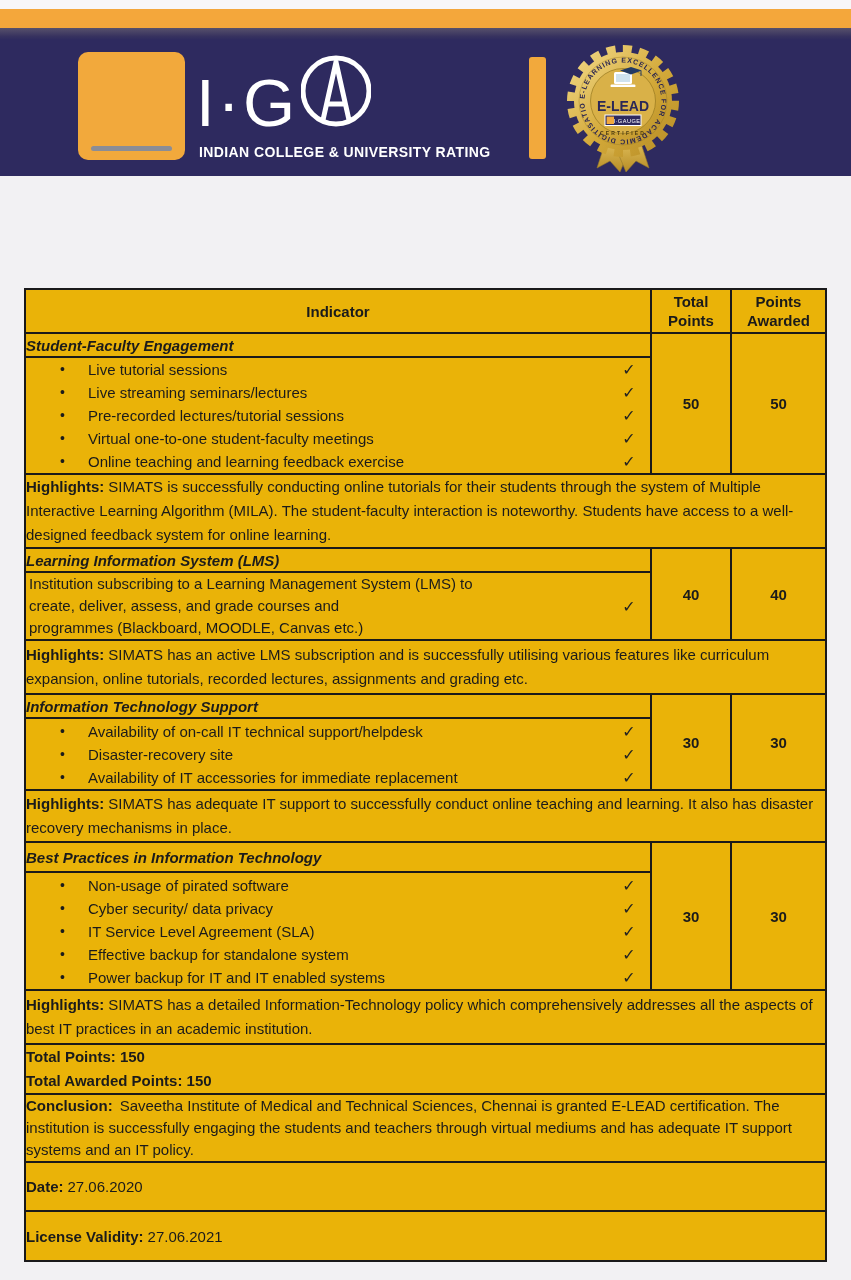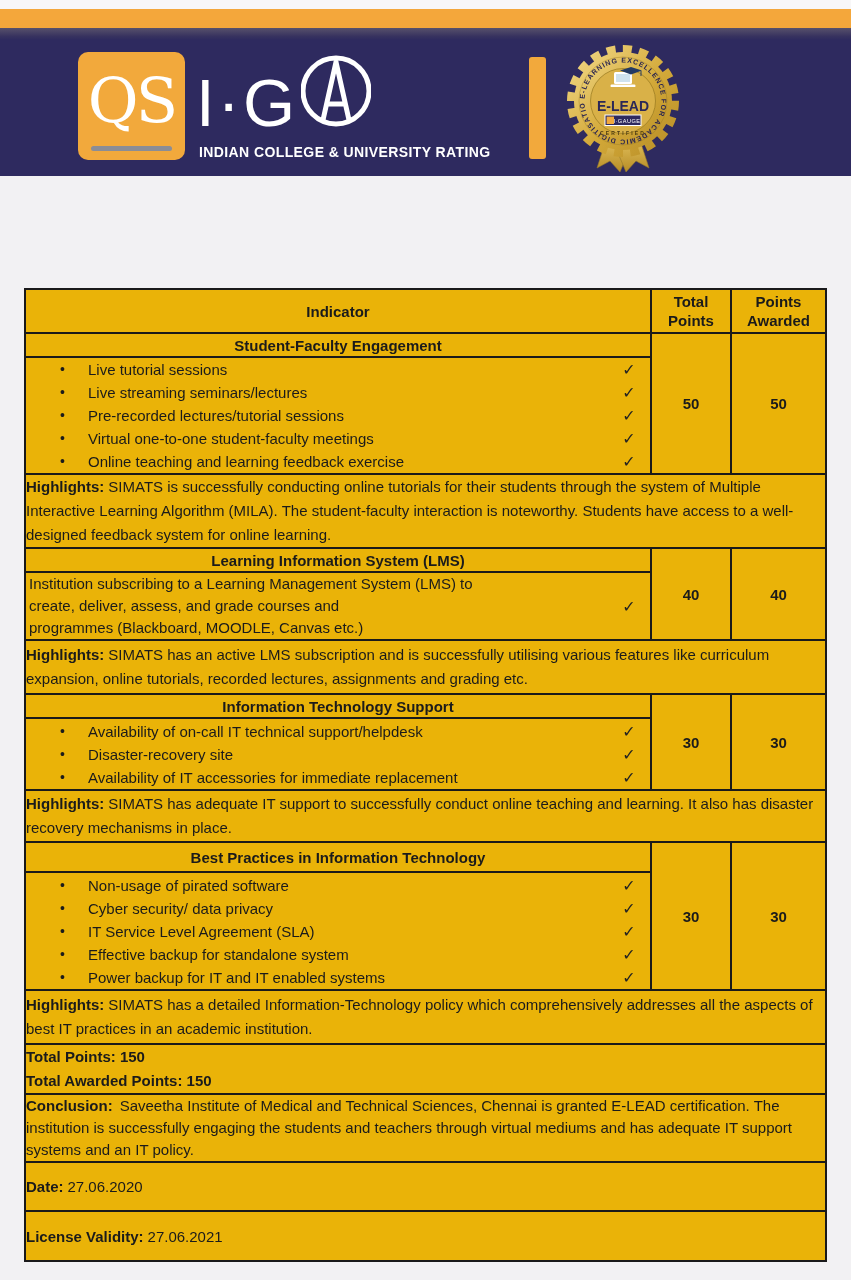--- a/index.html
+++ b/index.html
@@ -53,21 +53,21 @@
   table.rating {
     margin-left:24px;
     border-collapse:collapse;
     table-layout:fixed;
     width:801px;
     background:#eab308;
     font-size:15px;
   }
   table.rating td { border:2px solid #1a1a1a; padding:0; vertical-align:middle; }
   td.col-head { text-align:center; font-weight:700; height:44px; line-height:19px; }
-  td.sec-title { text-align:center; font-weight:700; height:24px; }
+  td.sec-title { text-align:left; font-weight:700; height:24px;font-style:italic; }
   td.sec-title.tall { height:30px; }
   td.items-cell { vertical-align:middle; padding:1px 0; }
   .item { display:flex; align-items:center; line-height:23px; padding-left:34px; }
   .item .bullet { width:28px; font-size:14px; }
   .item .itx { flex:1; }
   .check { width:42px; text-align:center; font-size:16px; color:#222; }
   td.para-cell { height:66px; }
   .para { display:flex; align-items:center; padding-left:3px; }
   .para-lines { flex:1; line-height:22px; }
   td.hl { vertical-align:top; padding:2px 4px 2px 3px; line-height:24px; }
@@ -86,21 +86,20 @@
 
 <div>
 
   <div class="strip-top"></div>
   <div class="band-orange"></div>
   <div class="band-shadow"></div>
 
   <div class="band-navy">
 
     <div class="qs-box">
-      <span class="qs-text">QS</span>
       <span class="qs-underline"></span>
     </div>
 
     <div class="wordmark">
       <span class="wm-txt">I·G</span>
       <svg class="gauge-a" width="70" height="80" viewBox="0 0 70 80">
         <circle cx="35" cy="42" r="33" fill="none" stroke="#ffffff" stroke-width="5"></circle>
         <path d="M35,13 L22,71 M35,13 L48,71 M26,55 L44,55" fill="none" stroke="#ffffff" stroke-width="5" stroke-linecap="round" stroke-linejoin="round"></path>
       </svg>
     </div>

